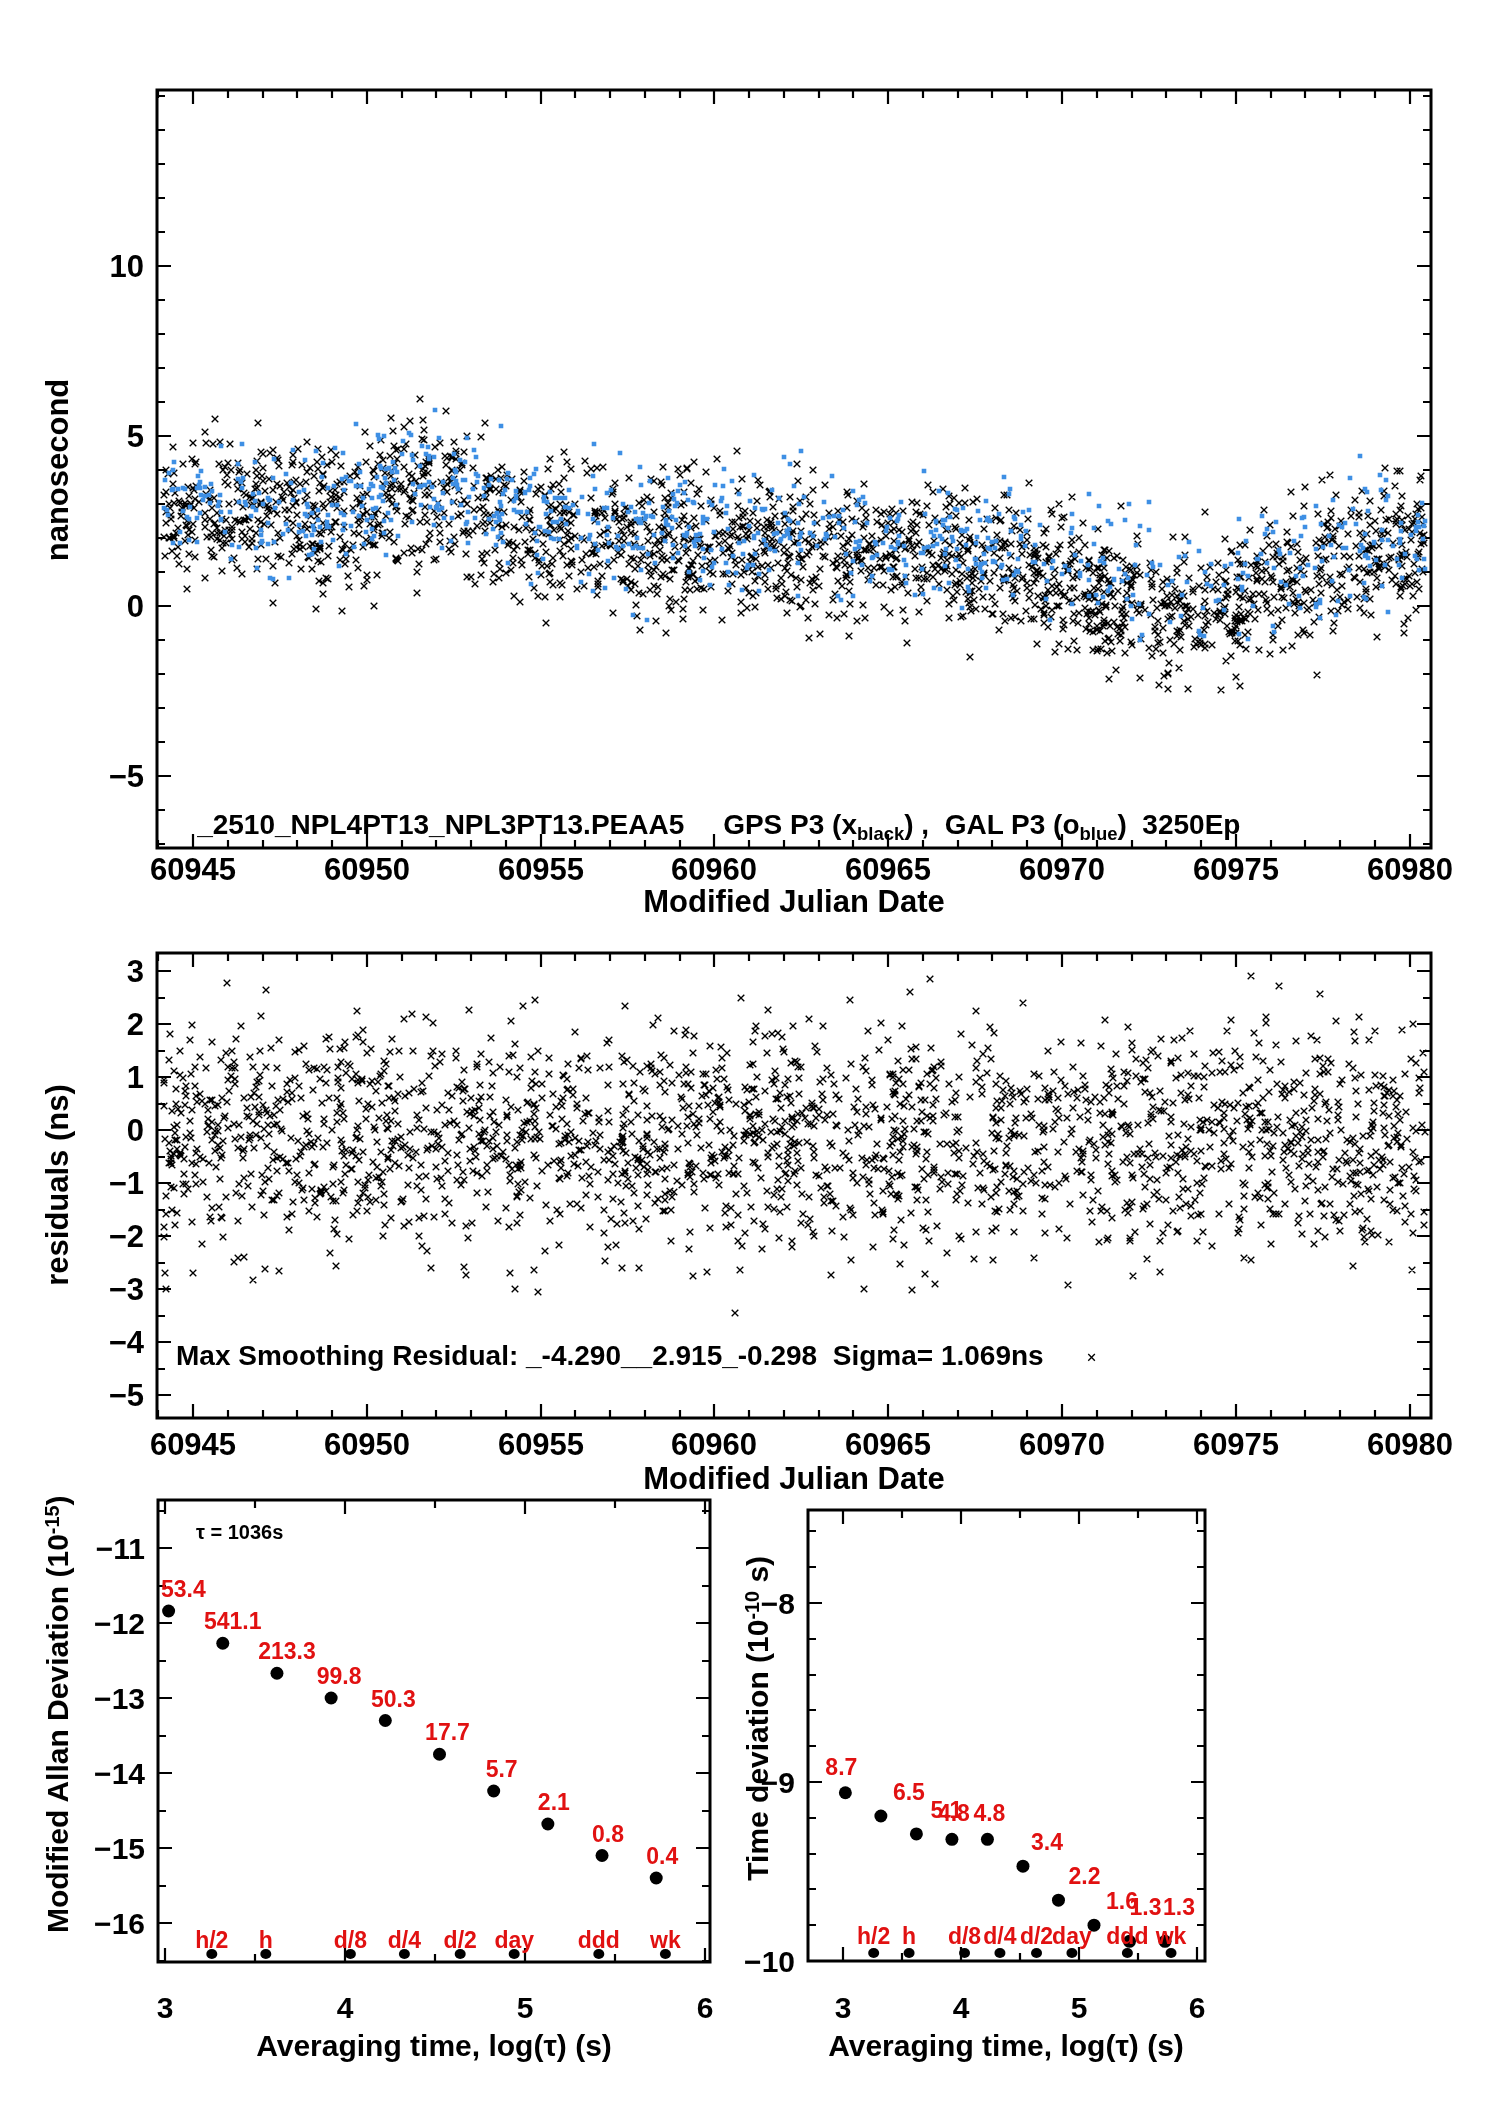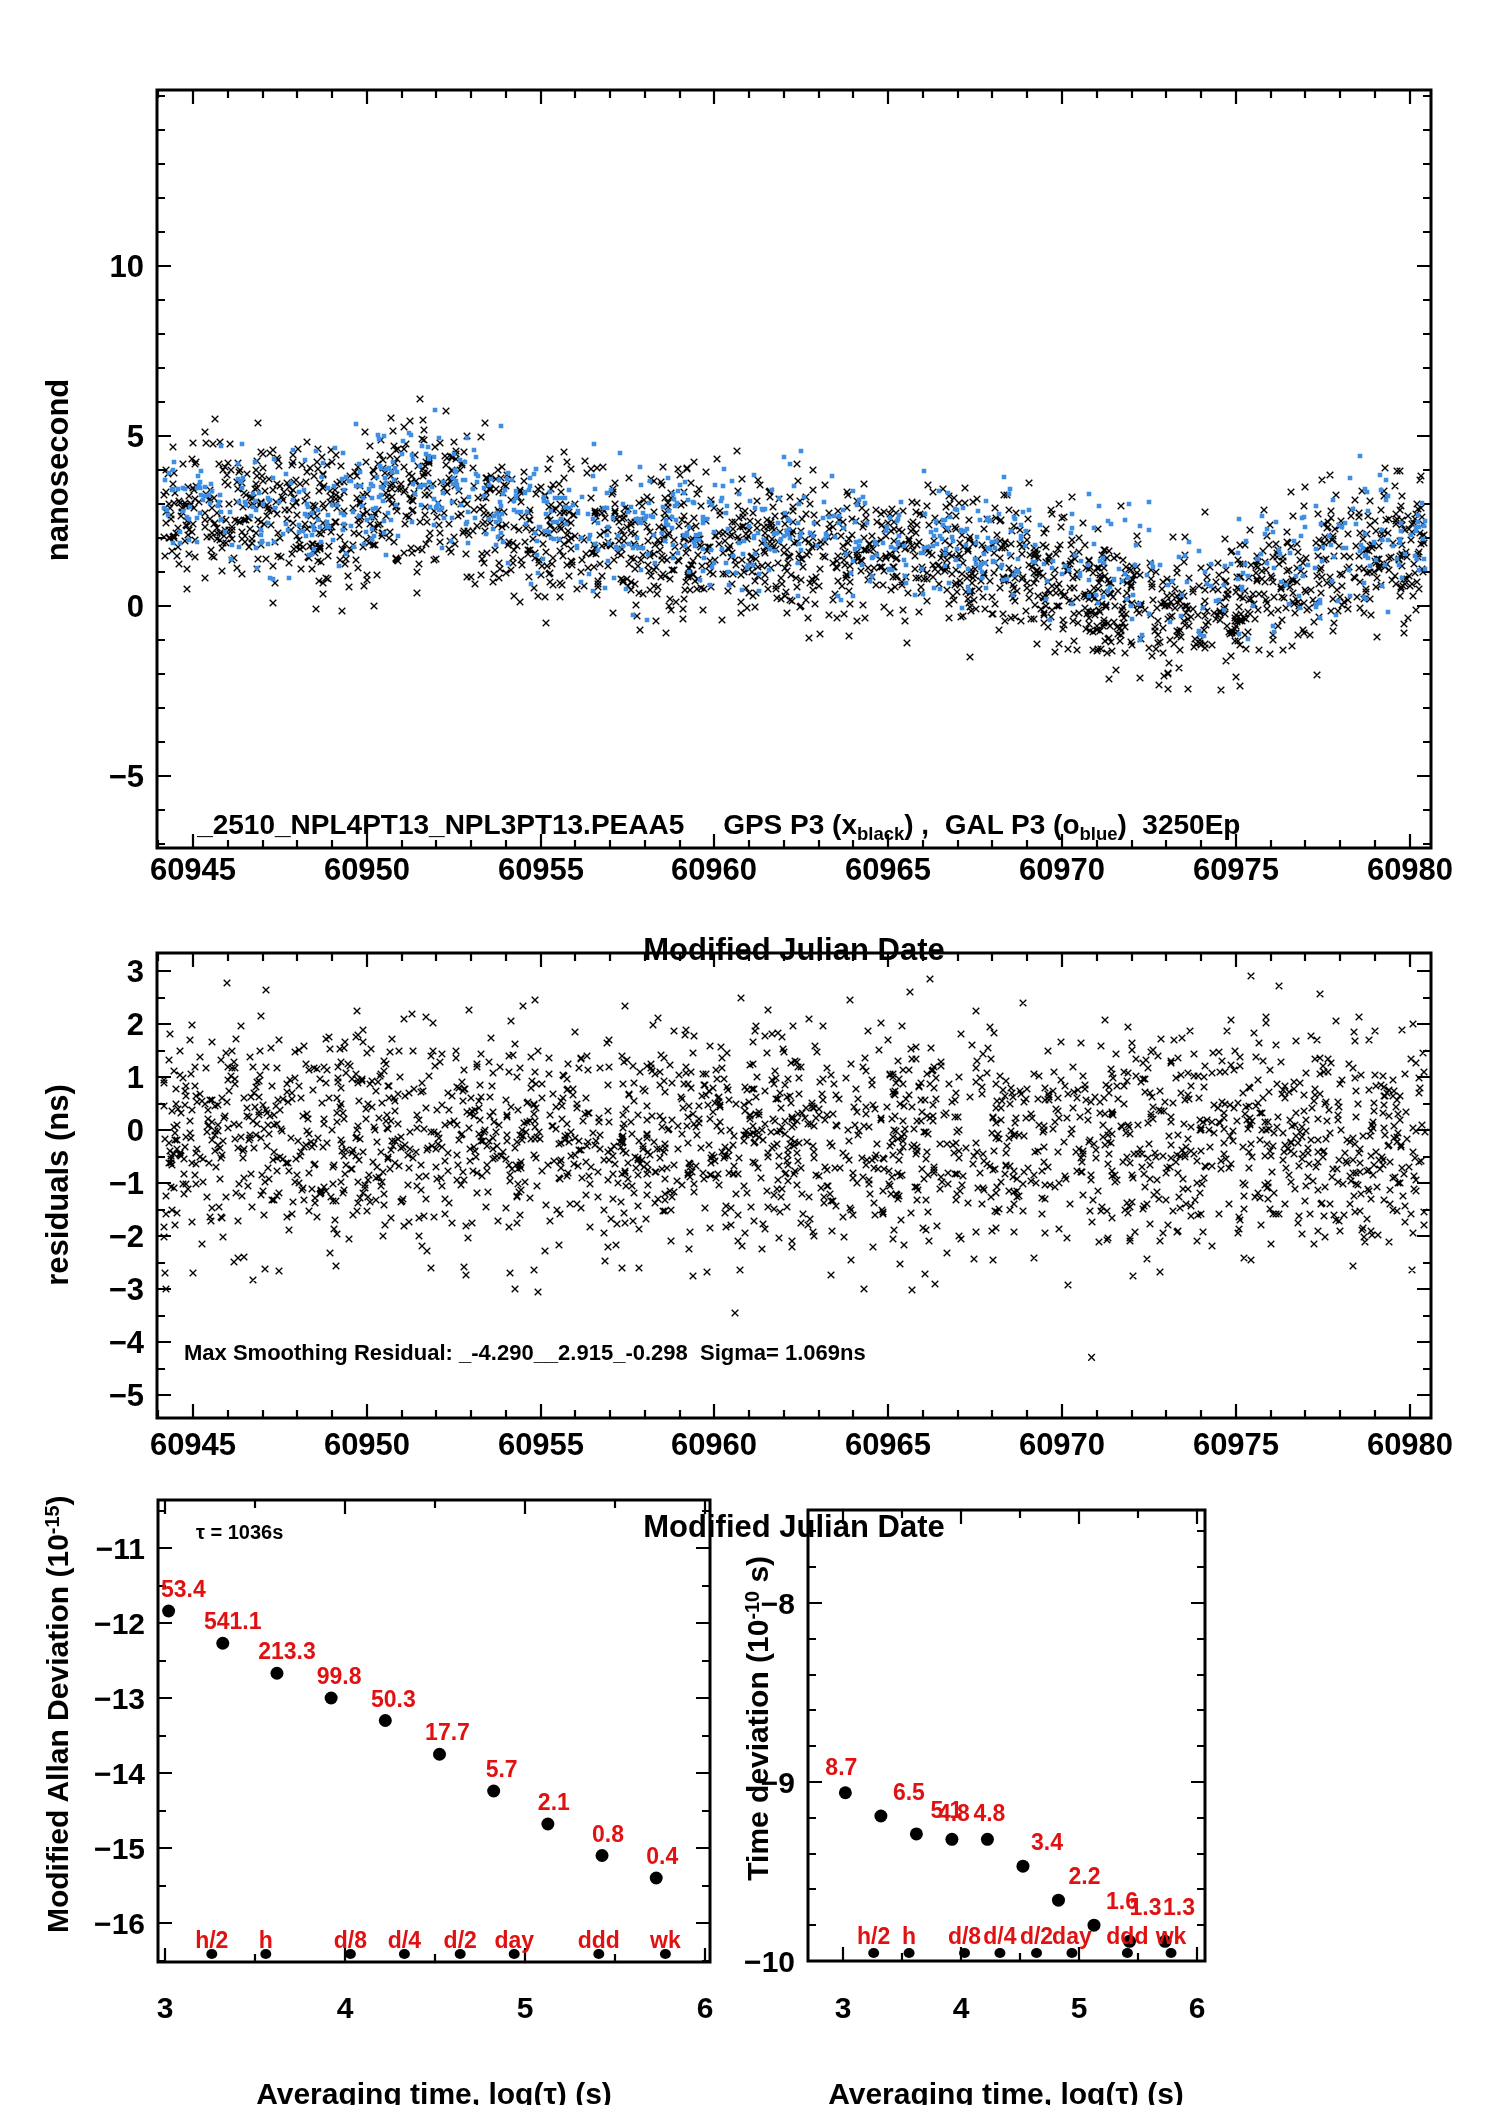--- a/index.html
+++ b/index.html
@@ -1,21 +1,21 @@
 <!DOCTYPE html>
 <html><head>
 <meta charset="utf-8">
 <style>
   html,body{margin:0;padding:0;background:#ffffff;}
   .page{position:relative;width:1488px;height:2105px;background:#ffffff;
         font-family:"Liberation Sans","DejaVu Sans",sans-serif;font-weight:bold;color:#000;overflow:hidden;}
   .page svg{position:absolute;left:0;top:0;}
   .t{position:absolute;white-space:pre;line-height:1;}
   .rot{transform:translate(-50%,-50%) rotate(-90deg);transform-origin:center;}
-  .ctr{transform:translate(-50%,-50%);margin-top:48px;}
+  .ctr{transform:translate(-50%,-50%);}
   .t sub{font-size:66%;vertical-align:baseline;position:relative;top:0.30em;}
   .t sup{font-size:66%;vertical-align:baseline;position:relative;top:-0.45em;}
   svg text{font-family:"Liberation Sans","DejaVu Sans",sans-serif;font-weight:bold;}
 </style>
 </head>
 <body>
 
 <div class="page">
   <svg id="chart-svg" width="1488" height="2105" viewBox="0 0 1488 2105">
       <rect x="157" y="90" width="1274" height="758" fill="none" stroke="#000000" stroke-width="3"></rect>
@@ -151,21 +151,21 @@
     </svg>
 
   <div class="t rot" style="left:57px;top:470px;font-size:31px;">nanosecond</div>
   <div class="t ctr" style="left:794px;top:901px;font-size:31px;">Modified Julian Date</div>
   <div class="t" style="left:166px;top:783px;font-size:28px;">
     <span>_2510_NPL4PT13_NPL3PT13.PEAA5     GPS P3 (x</span><sub>black</sub><span>) ,  GAL P3 (o</span><sub>blue</sub><span>)  3250Ep</span>
   </div>
 
   <div class="t rot" style="left:57px;top:1185px;font-size:31px;">residuals (ns)</div>
   <div class="t ctr" style="left:794px;top:1478px;font-size:31px;">Modified Julian Date</div>
-  <div class="t" style="left:184px;top:1342px;font-size:22px;text-align:center;">Max Smoothing Residual: _-4.290__2.915_-0.298  Sigma= 1.069ns</div>
+  <div class="t" style="left:176px;top:1342px;font-size:28px;text-align:center;">Max Smoothing Residual: _-4.290__2.915_-0.298  Sigma= 1.069ns</div>
 
   <div class="t rot" style="left:58px;top:1731px;font-size:30px;">
     <span>Modified Allan Deviation (10</span><sup>-15</sup><span>)</span>
   </div>
   <div class="t ctr" style="left:434px;top:2046px;font-size:30px;">Averaging time, log(τ) (s)</div>
   <div class="t" style="left:196px;top:1522px;font-size:20px;">τ = 1036s</div>
 
   <div class="t rot" style="left:758px;top:1735px;font-size:30px;">
     <span>Time deviation (10</span><sup>-10</sup><span> s)</span>
   </div>

